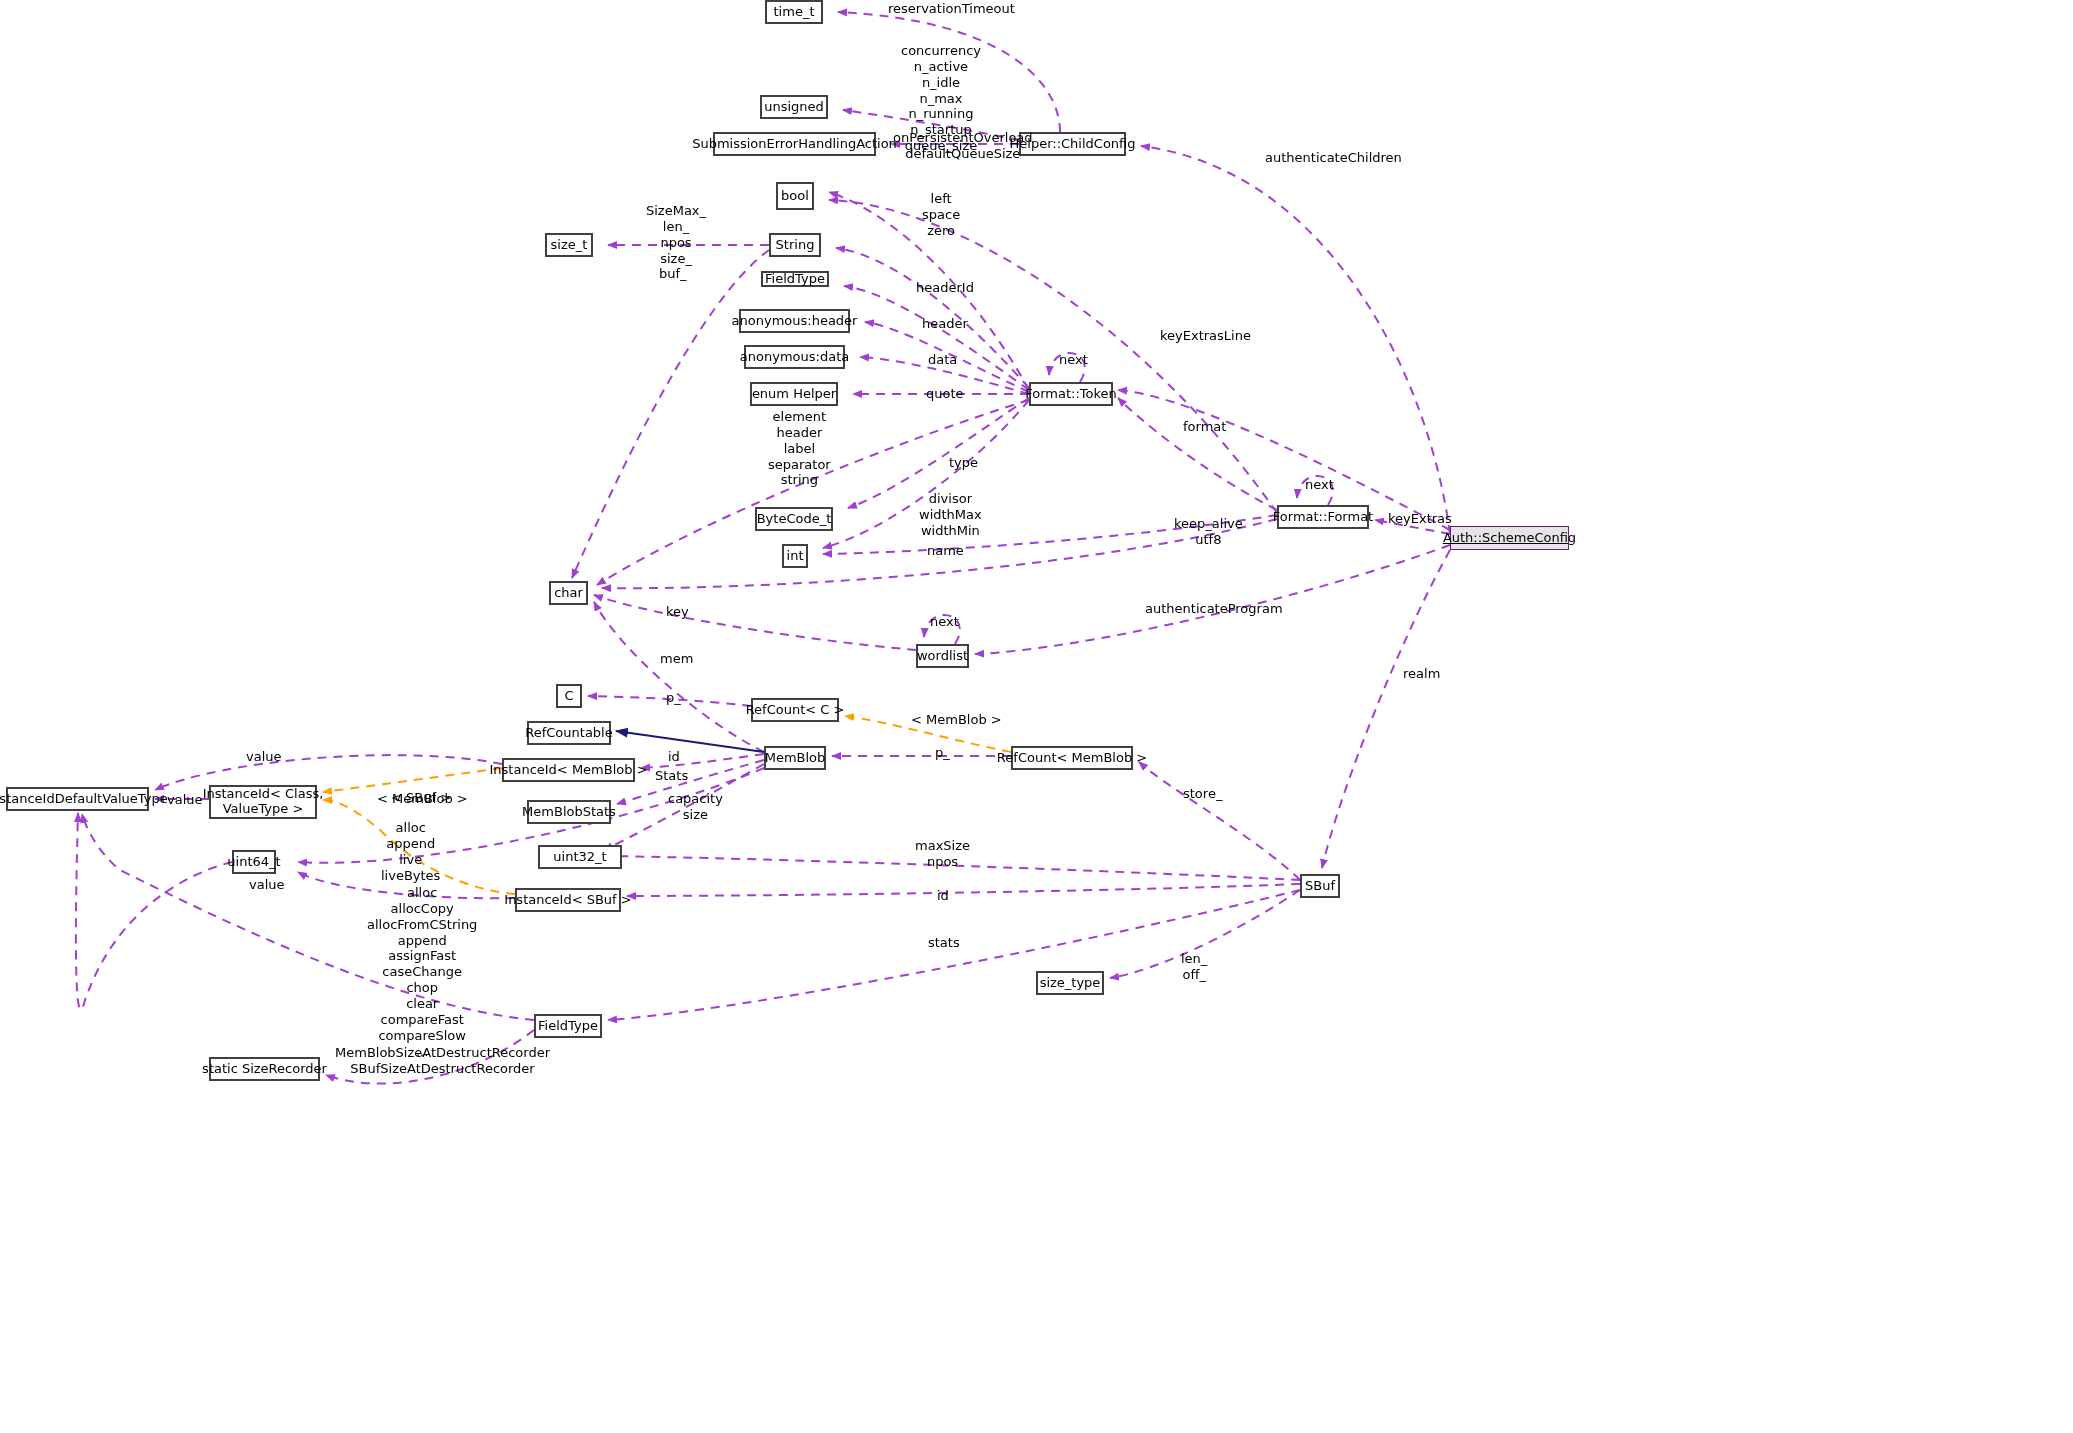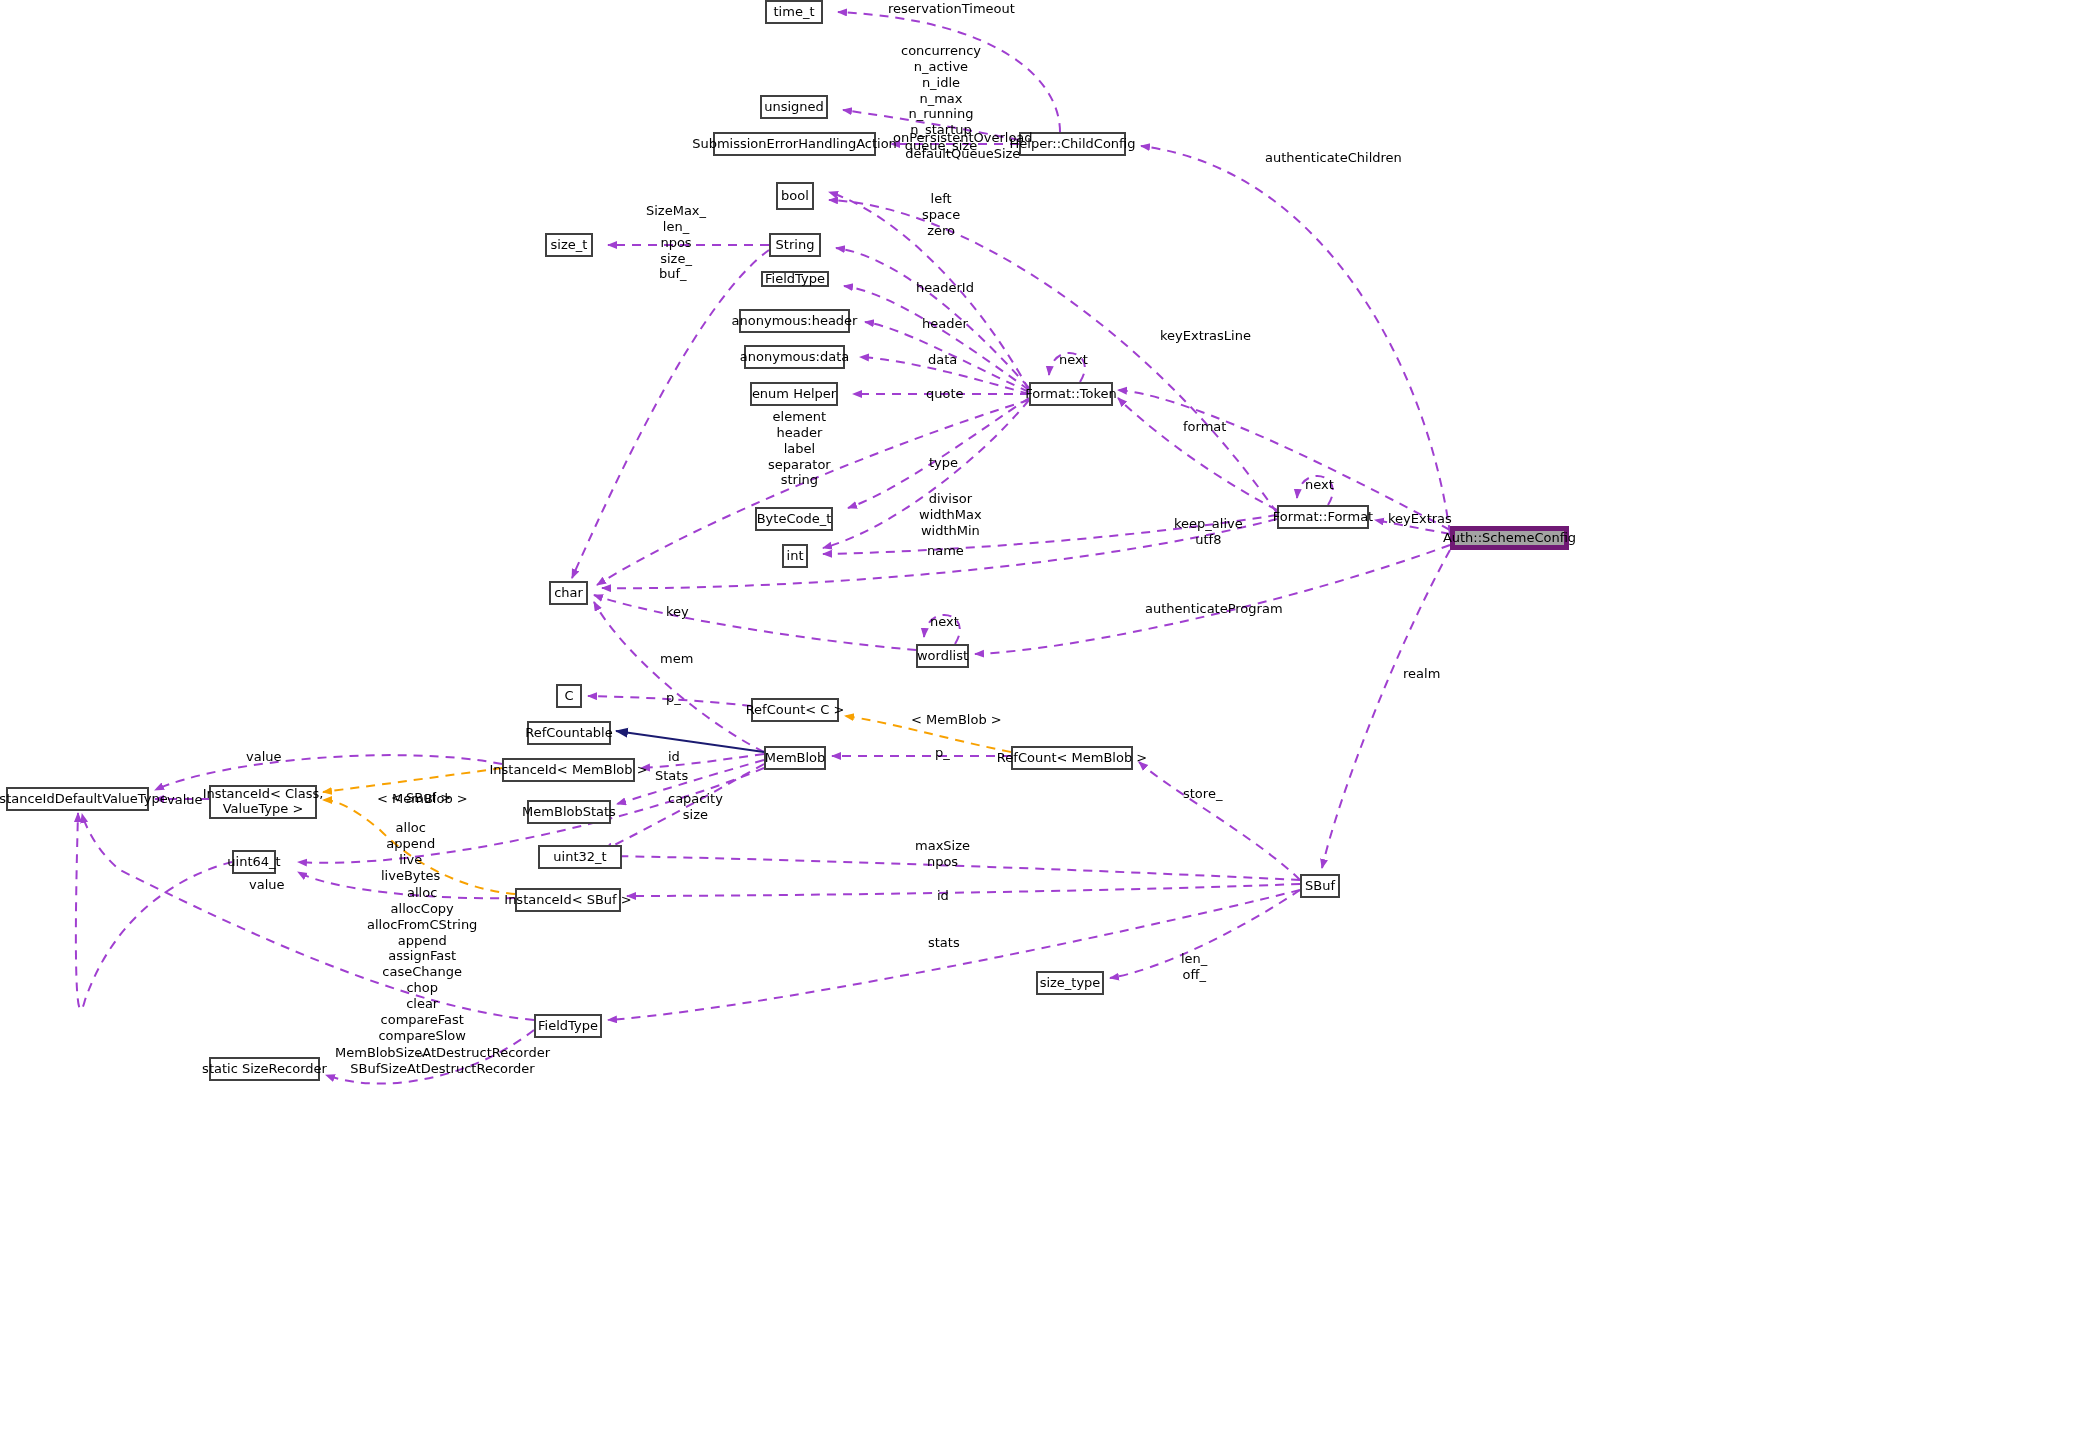--- a/index.html
+++ b/index.html
@@ -21,21 +21,21 @@
     color:#000000;
     display:flex;
     align-items:center;
     justify-content:center;
     text-align:center;
     line-height:1.12;
     white-space:pre;
     padding:1px 6px;
   }
   .node.thick{border:2px solid #404040;}
-  .node.highlight{background:#a3a3a3;border:5px solid #701a75;}
+  .node.highlight{background:#e5e5e5;border:1px solid #701a75;text-decoration:underline;}
   .edge-label{
     position:absolute;
     color:#000000;
     text-align:center;
     white-space:pre;
     line-height:1.22;
     pointer-events:none;
   }
 </style>
 </head>
@@ -226,21 +226,21 @@
       <div class="edge-label" style="left: 1160px; top: 328px; font-size: 13px;">keyExtrasLine</div>
       <div class="edge-label" style="left: 928px; top: 352px; font-size: 13px;">data</div>
       <div class="edge-label" style="left: 1059px; top: 352px; font-size: 13px;">next</div>
       <div class="edge-label" style="left: 926px; top: 386px; font-size: 13px;">quote</div>
       <div class="edge-label" style="left: 768px; top: 409px; font-size: 13px;">element
 header
 label
 separator
 string</div>
       <div class="edge-label" style="left: 1183px; top: 419px; font-size: 13px;">format</div>
-      <div class="edge-label" style="left: 929px; top: 455px; font-size: 13px; text-align: right;">type</div>
+      <div class="edge-label" style="left: 949px; top: 455px; font-size: 13px; text-align: right;">type</div>
       <div class="edge-label" style="left: 1305px; top: 477px; font-size: 13px;">next</div>
       <div class="edge-label" style="left: 919px; top: 491px; font-size: 13px;">divisor
 widthMax
 widthMin</div>
       <div class="edge-label" style="left: 1174px; top: 516px; font-size: 13px;">keep_alive
 utf8</div>
       <div class="edge-label" style="left: 1388px; top: 511px; font-size: 13px;">keyExtras</div>
       <div class="edge-label" style="left: 927px; top: 543px; font-size: 13px;">name</div>
       <div class="edge-label" style="left: 1145px; top: 601px; font-size: 13px;">authenticateProgram</div>
       <div class="edge-label" style="left: 666px; top: 604px; font-size: 13px;">key</div>

